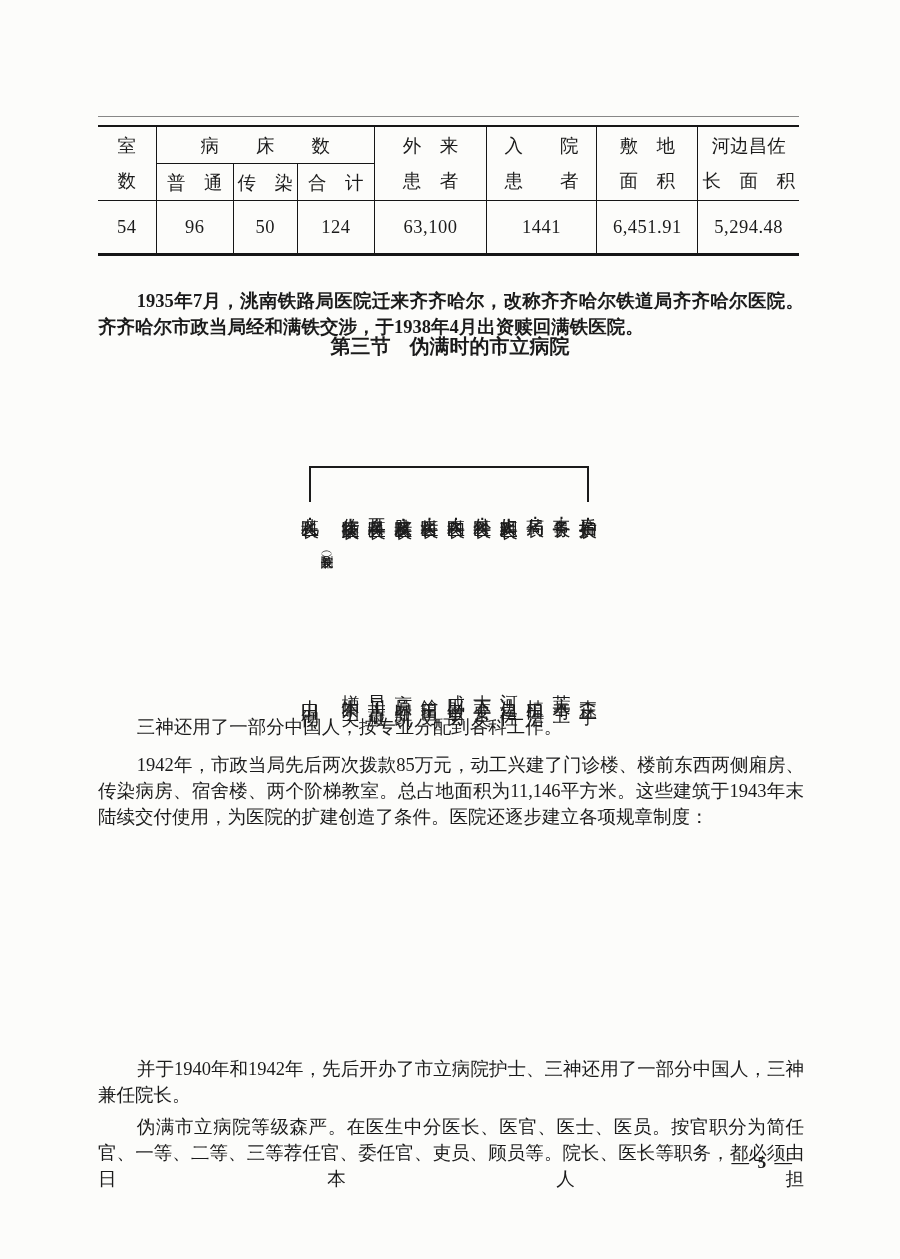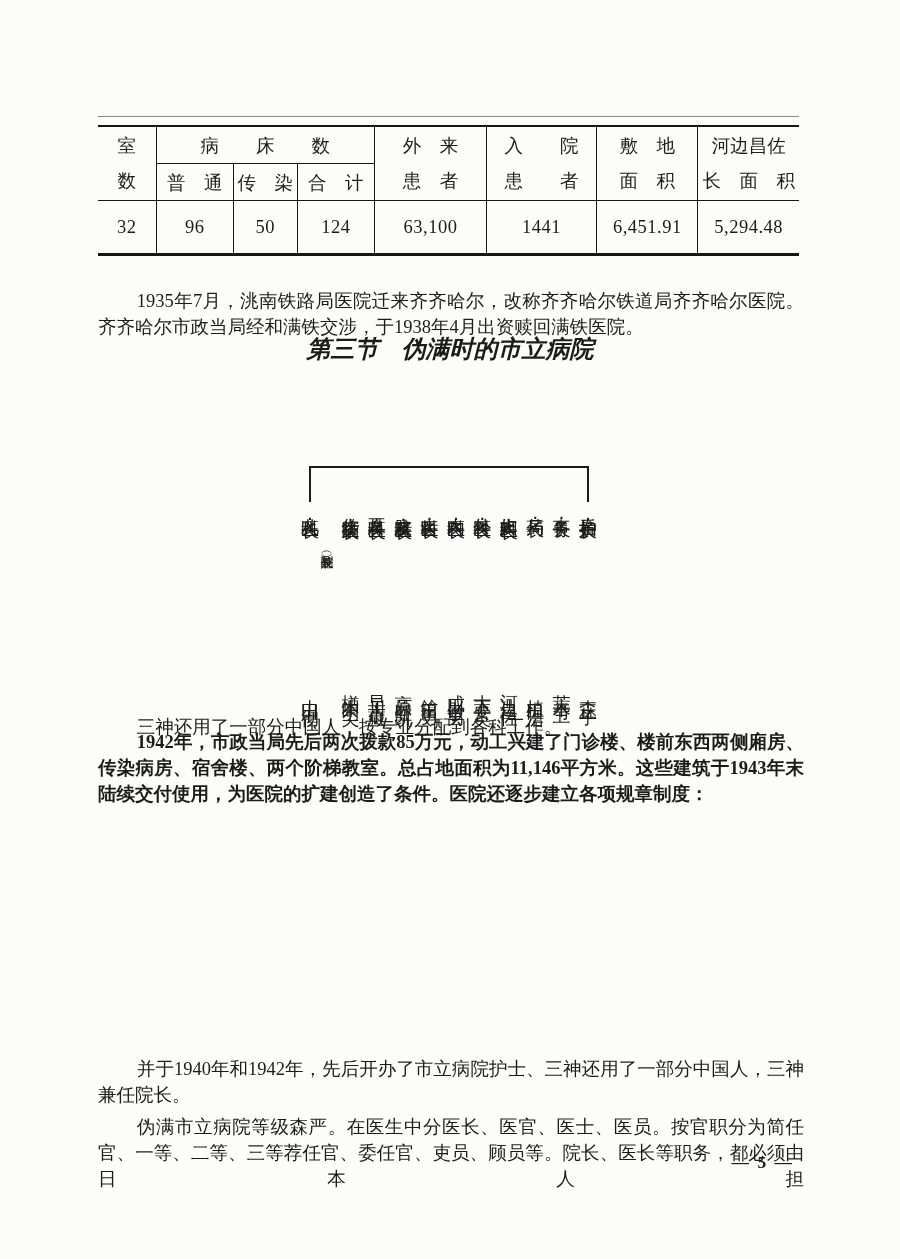--- a/index.html
+++ b/index.html
@@ -30,27 +30,27 @@
 
   
   .para {
     position:absolute; left:98px; width:706px;
     font-size:18.5px; line-height:26px;
     text-align:justify; text-indent:2.1em;
   }
   .justify-last { text-align-last:justify; }
   .heading {
     position:absolute; left:0; top:333px; width:100%;
-    text-align:center; font-size:24px; font-weight:bold; margin:0;font-style:italic;
+    text-align:center; font-size:20px; font-weight:bold; margin:0;
   }
   .heading .gap { margin-left:.95em; }
-  .p1 { top:269px; }
+  .p1 { top:269px;font-weight:bold; }
   .p2 { top:375px; }
   .p3 { top:695px; }
-  .p4 { top:710px;font-weight:bold; }
+  .p4 { top:733px; }
   .p5 { top:1037px; }
   .p6 { top:1095px; }
 
   .rules { position:absolute; left:98px; top:800px; width:706px; font-size:18.5px; }
   .rules .rule-item { line-height:26.2px; padding-left:46px; }
 
   
   .diagram { position:absolute; left:300px; top:466px; width:298px; }
   .bracket {
     height:34px; margin:0 9px;
@@ -121,21 +121,21 @@
           <span>河边昌佐</span>
           <span>长　面　积</span>
         </th>
       </tr>
       <tr class="h2">
         <th class="vline">普　通</th>
         <th class="vline">传　染</th>
         <th class="vline">合　计</th>
       </tr>
       <tr class="data">
-        <td>32</td>
+        <td>54</td>
         <td class="vline">96</td>
         <td class="vline">50</td>
         <td class="vline">124</td>
         <td class="vline">63,100</td>
         <td class="vline">1441</td>
         <td class="vline">6,451.91</td>
         <td class="vline">5,294.48</td>
       </tr>
     </tbody>
       </table>

